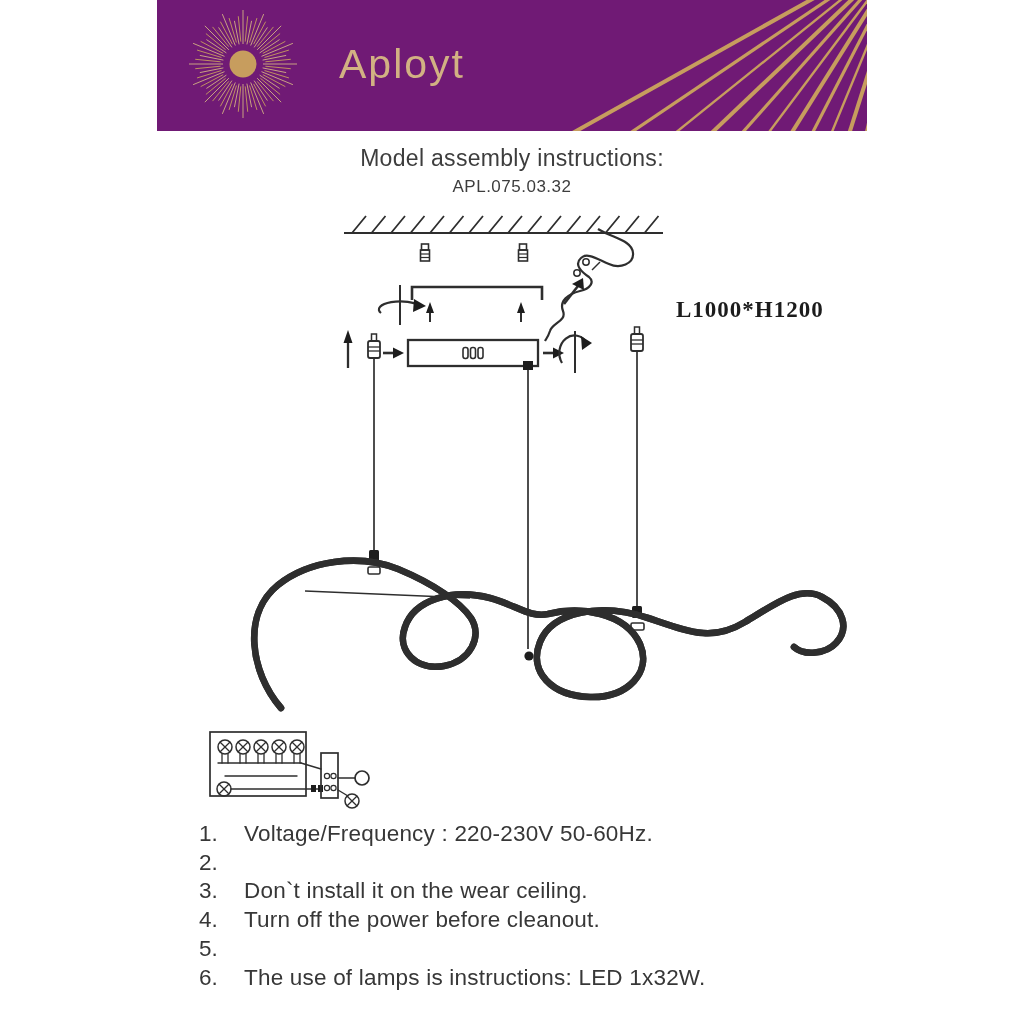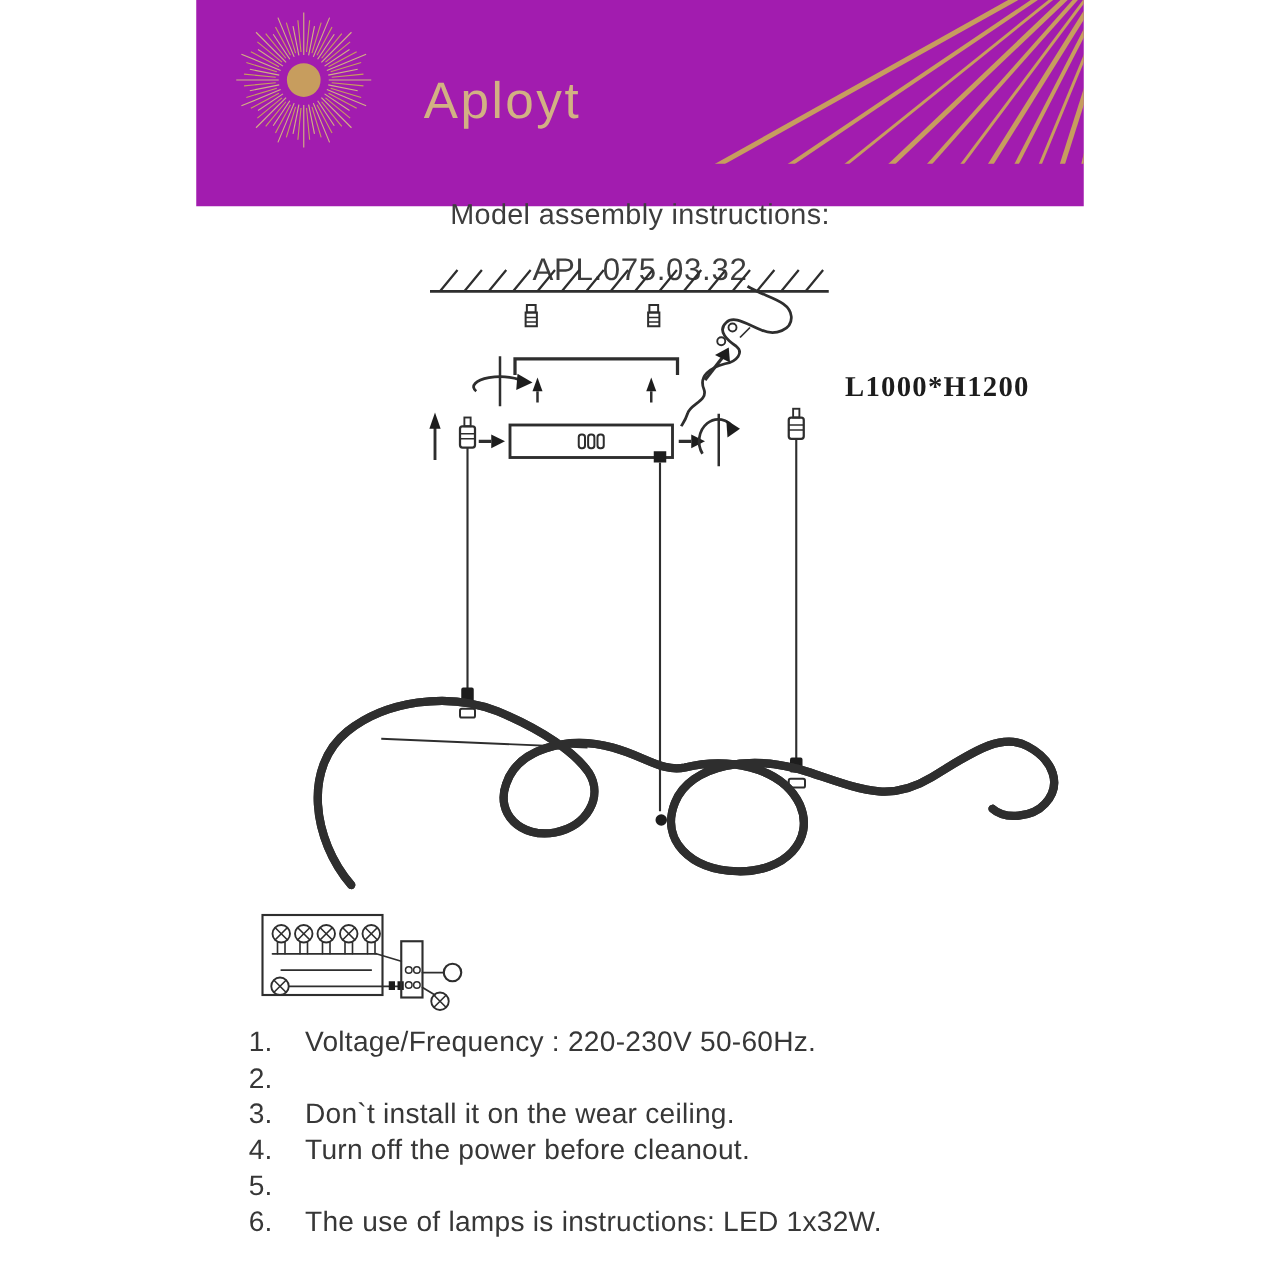--- a/index.html
+++ b/index.html
@@ -6,37 +6,37 @@
   .page{
     position:relative;
     width:1024px;height:1024px;
     background:#ffffff;
     overflow:hidden;
     font-family:"Liberation Sans", sans-serif;
     color:#3a3a3a;
   }
   
   .banner{
-    position:absolute;left:157px;top:0;width:710px;height:165px;
-    background:#a21caf;
+    position:absolute;left:157px;top:0;width:710px;height:131px;
+    background:#701a75;
     text-decoration:underline;
   }
   .banner svg{position:absolute;left:0;top:0;}
   .brand{
     position:absolute;left:182px;top:50%;
     transform:translateY(-54%);
     font-size:41px;letter-spacing:2px;font-weight:400;
     color:#d2b183;
   }
   
   .title-block{position:absolute;top:141px;left:0;width:100%;text-align:center;}
   .title-block h1{
-    margin:17px;font-size:23px;font-weight:500;color:#3d3d3d;letter-spacing:.3px;
-  }
-  .model-no{margin-top:5px;font-size:25px;font-weight:500;color:#3d3d3d;letter-spacing:.5px;}
+    margin:4px;font-size:23px;font-weight:500;color:#3d3d3d;letter-spacing:.3px;
+  }
+  .model-no{margin-top:5px;font-size:17px;font-weight:500;color:#3d3d3d;letter-spacing:.5px;}
   
   .drawing{position:absolute;left:150px;top:205px;}
   .ink{stroke:#2e2e2e;fill:none;}
   .fillink{fill:#1d1d1d;stroke:none;}
   .dim-label{
     font-family:"Liberation Serif", serif;
     font-weight:bold;font-size:23px;fill:#1c1c1c;letter-spacing:1px;
   }
   
   .instructions{position:absolute;left:0;top:820px;width:100%;}

